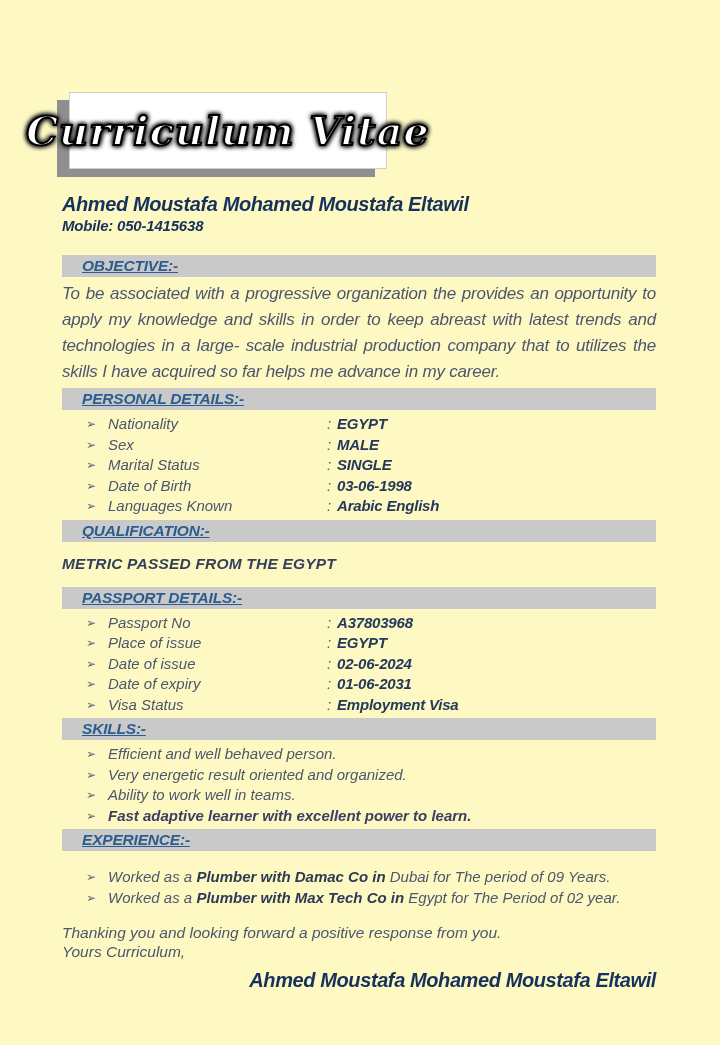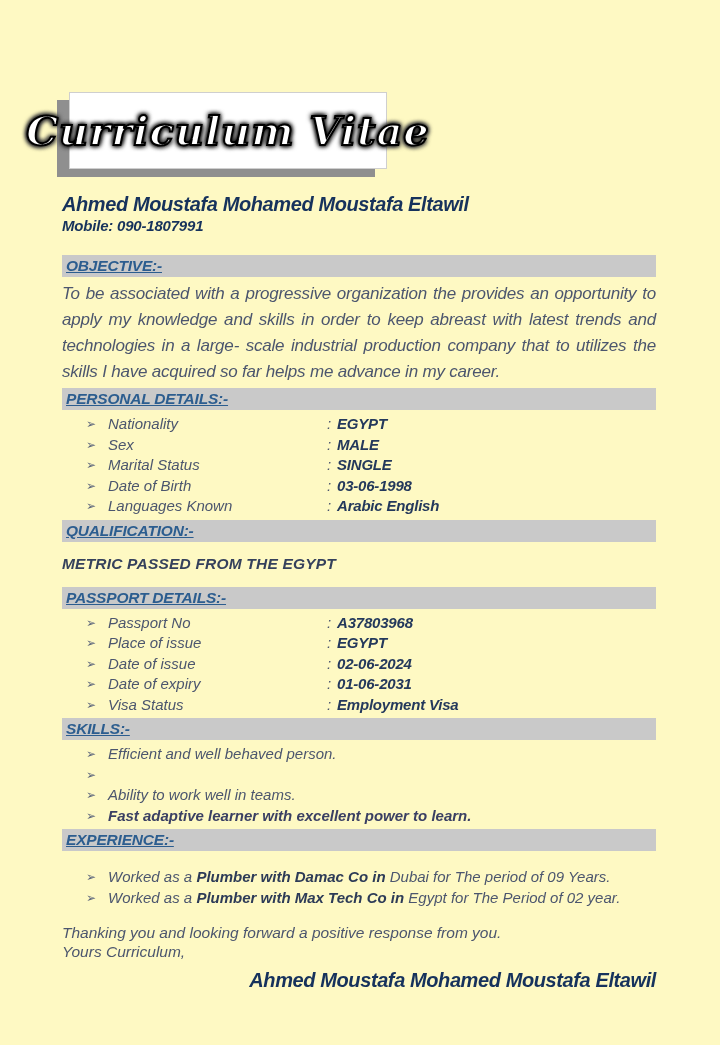--- a/index.html
+++ b/index.html
@@ -40,21 +40,21 @@
     color:#16325c; letter-spacing:-0.4px;
   }
   .mobile {
     margin-top:1px;
     font-size:15px; font-style:italic; font-weight:bold;
     color:#16325c; letter-spacing:-0.2px;
   }
   
   .bar {
     background:#c9c9c9;
-    padding:2px 4px 2px 4px;
+    padding:2px 4px 2px 20px;
     font-size:15.5px; font-style:italic; font-weight:bold;
     color:#2c5d8f; letter-spacing:-0.2px;
   }
   .bar span { text-decoration:underline; }
   .mt-obj { margin-top:21px; }
   
   .objective-text {
     margin:4px 0 3px 0;
     font-size:17px; font-style:italic;
     color:#4c566e;
@@ -105,21 +105,21 @@
 </head>
 <body>
 
 <div class="page">
 
   <div class="cv-box">
     <div class="cv-script">Curriculum Vitae</div>
   </div>
 
   <div class="name">Ahmed Moustafa Mohamed Moustafa Eltawil</div>
-  <div class="mobile">Mobile: 090-1807991</div>
+  <div class="mobile">Mobile: 050-1415638</div>
 
   <div class="bar mt-obj"><span>OBJECTIVE:-</span></div>
   <div class="objective-text">To be associated with a progressive organization the provides an opportunity to apply my knowledge and skills in order to keep abreast with latest trends and technologies in a large- scale industrial production company that to utilizes the skills I have acquired so far helps me advance in my career.</div>
 
   <div class="bar"><span>PERSONAL DETAILS:-</span></div>
   <div class="rows">
     <div class="row">
       <span class="bullet">➢</span>
       <span class="label">Nationality</span>
       <span class="colon">:</span>
@@ -189,20 +189,21 @@
   </div>
 
   <div class="bar"><span>SKILLS:-</span></div>
   <div class="rows">
     <div class="row">
       <span class="bullet">➢</span>
       <span class="text">Efficient and well behaved person.</span>
     </div>
     <div class="row">
       <span class="bullet">➢</span>
+      <span class="text">Very energetic result oriented and organized.</span>
     </div>
     <div class="row">
       <span class="bullet">➢</span>
       <span class="text">Ability to work well in teams.</span>
     </div>
     <div class="row bold-item">
       <span class="bullet">➢</span>
       <span class="text">Fast adaptive learner with excellent power to learn.</span>
     </div>
   </div>

